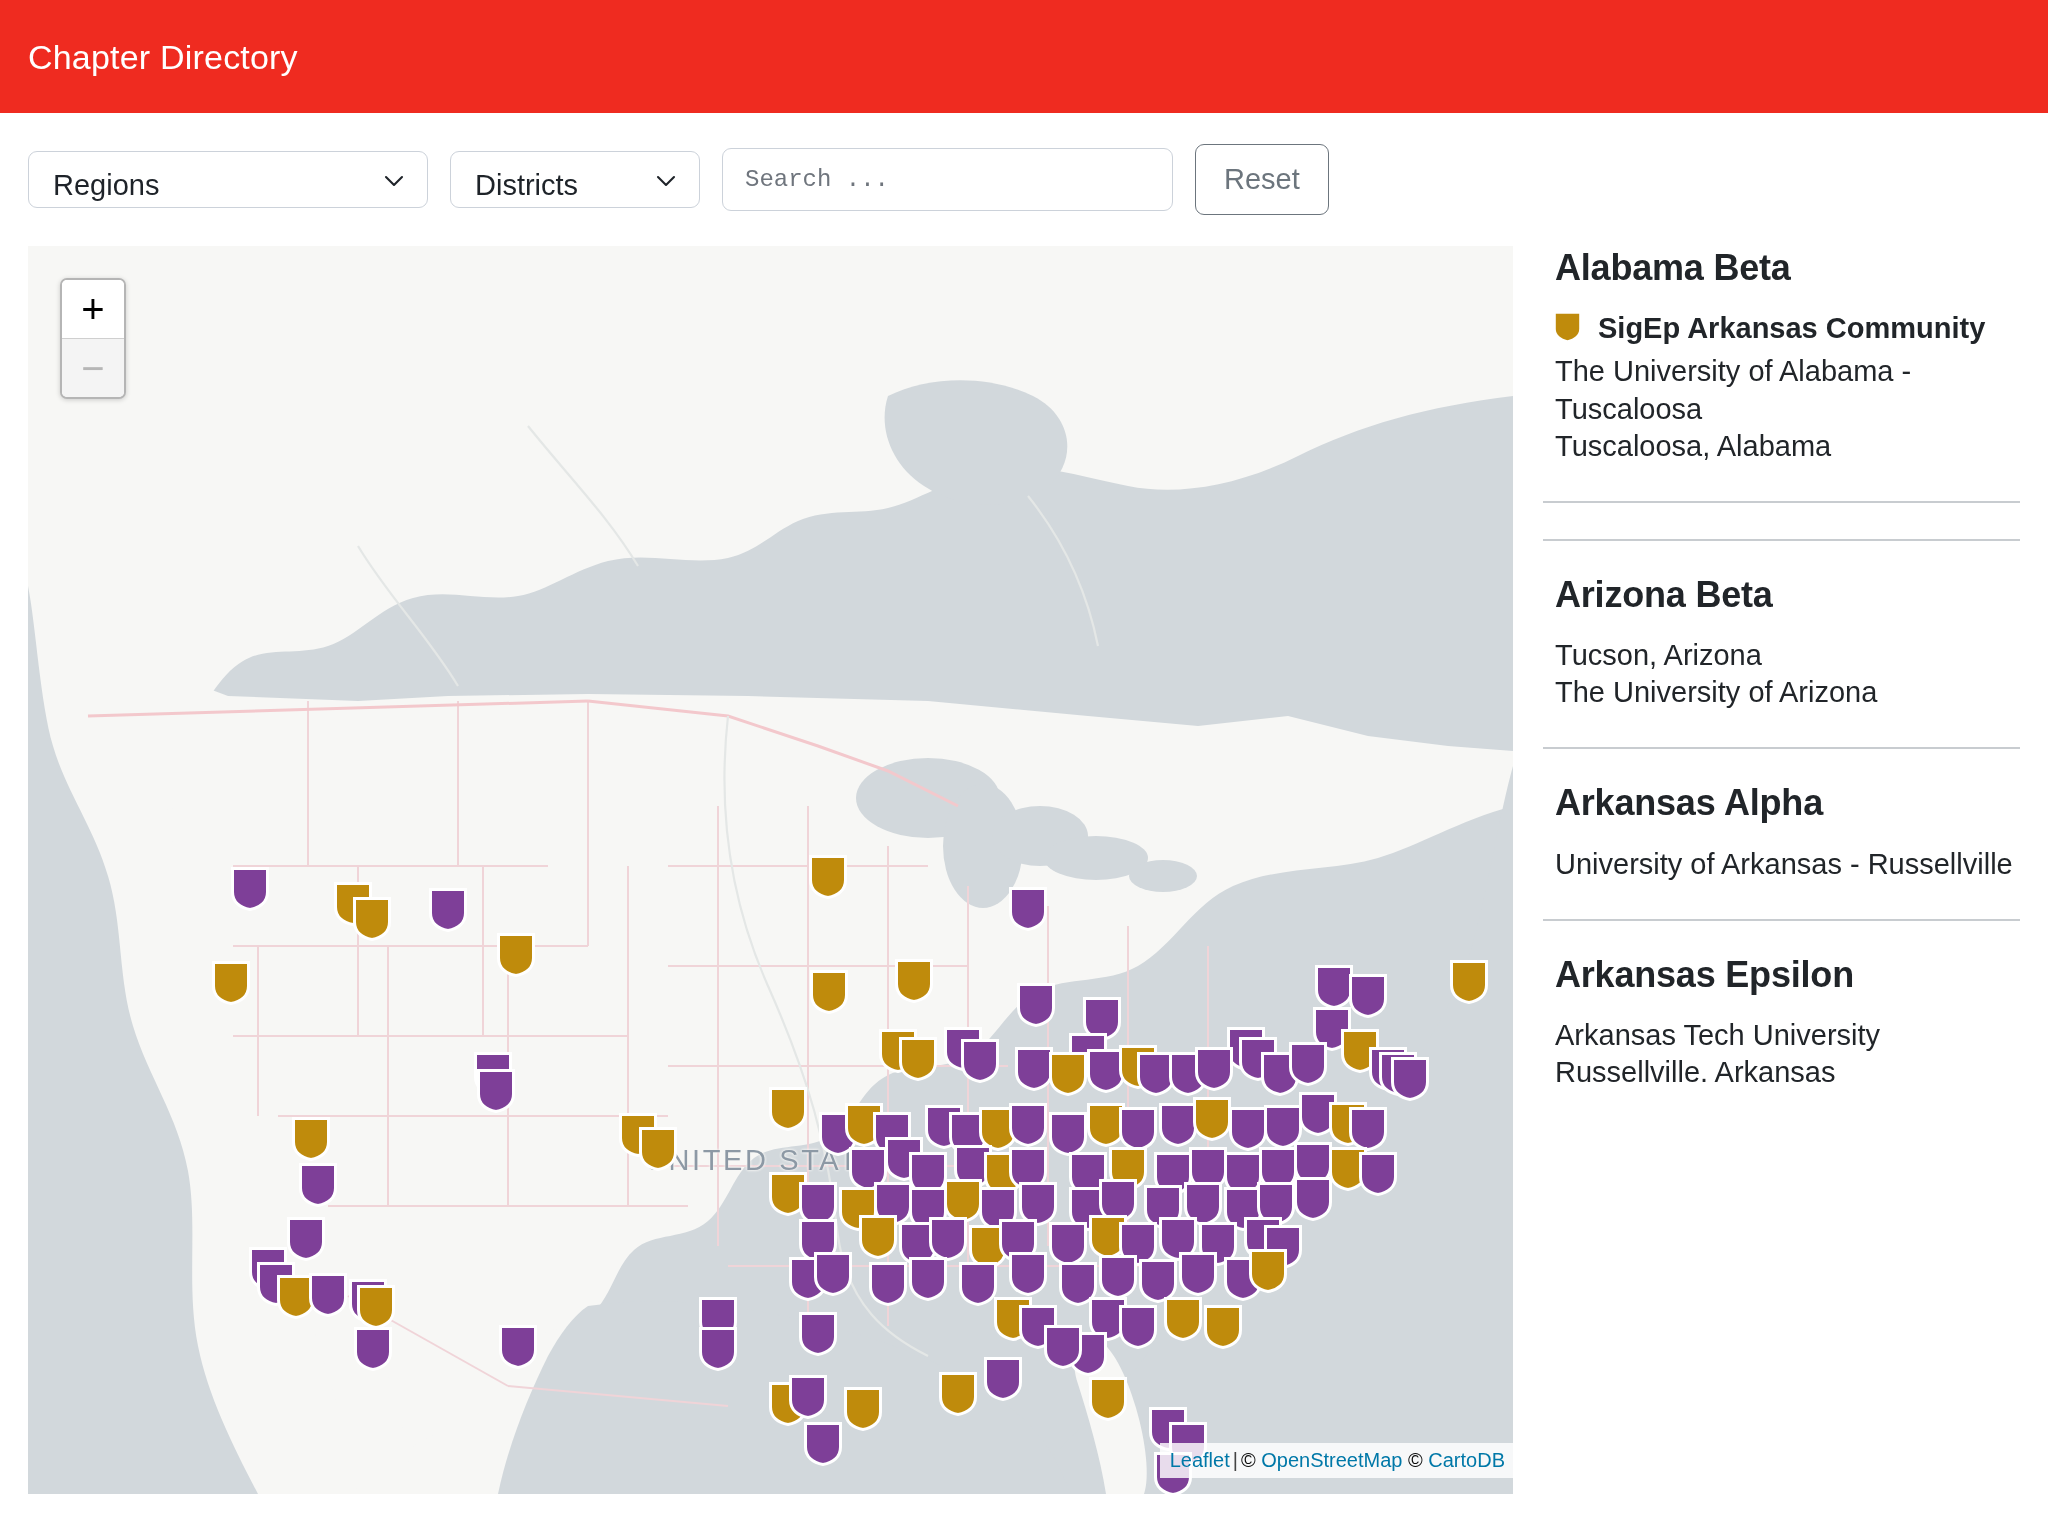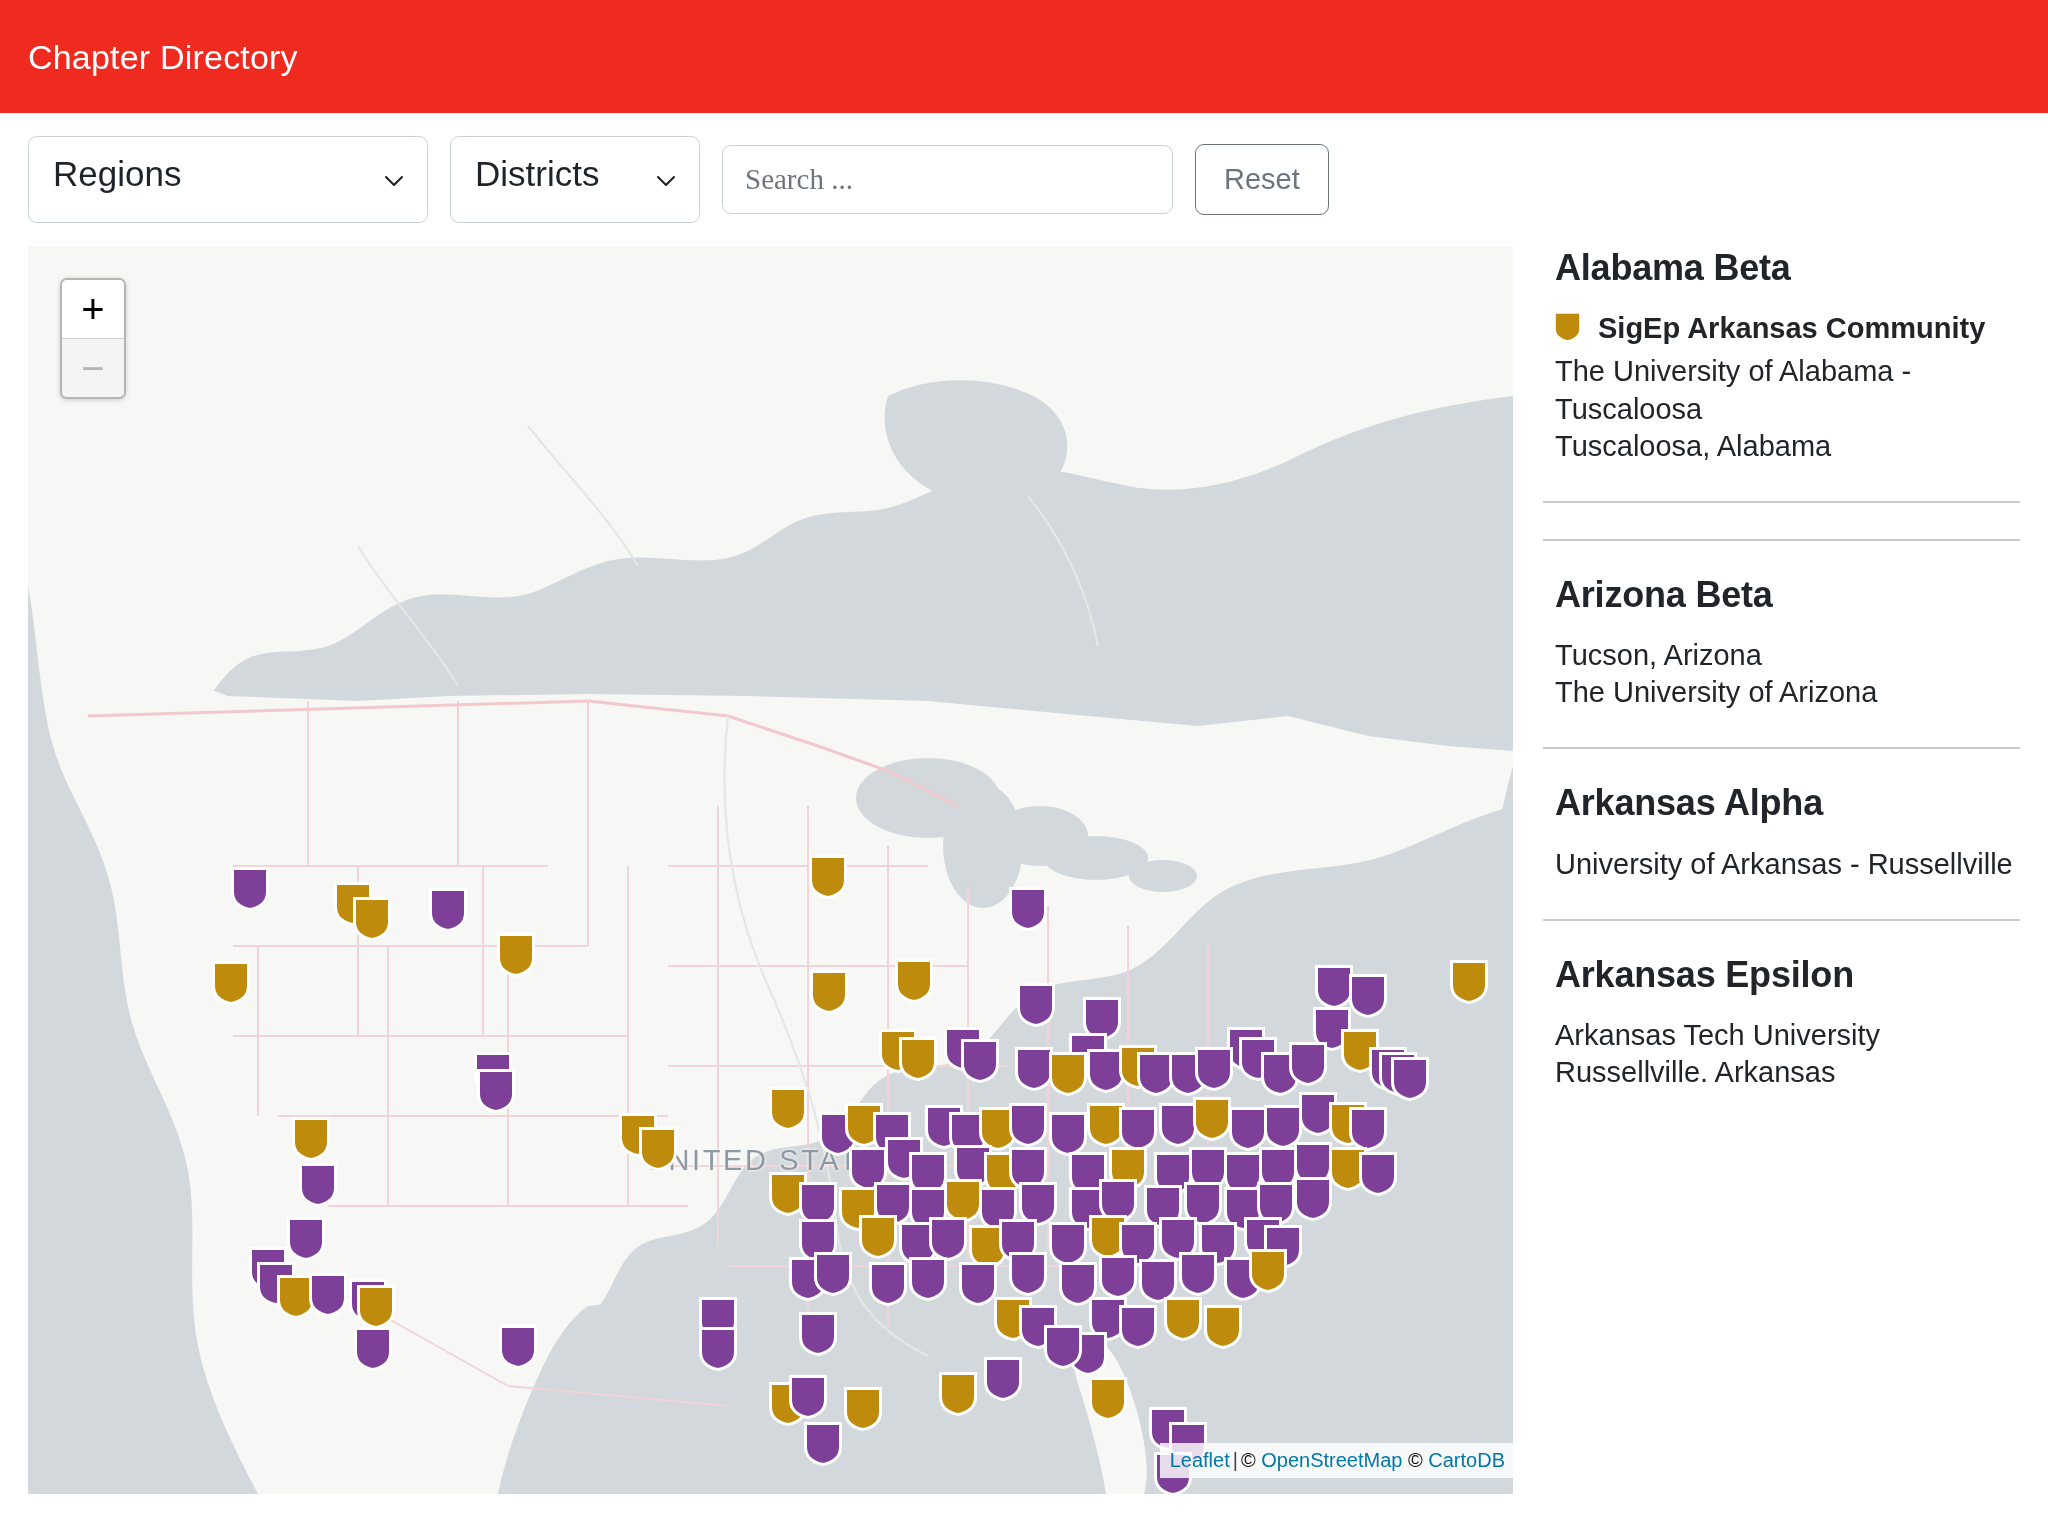--- a/index.html
+++ b/index.html
@@ -46,23 +46,23 @@
     display: inline-flex;
     align-items: center;
   }
   .ui-select {
     appearance: none;
     -webkit-appearance: none;
     border: 1px solid #ccd2da;
     border-radius: 9px;
     background: #ffffff;
     font-family: "Liberation Sans", sans-serif;
-    font-size: 35px;
+    font-size: 29px;
     color: #1e2329;
-    padding: 17px 66px 28px 24px;
+    padding: 17px 66px 4px 24px;
     line-height: 1.15;
     cursor: pointer;
     outline: none;
   }
   .select-regions { width: 400px; }
   .select-districts { width: 250px; }
   .chev {
     position: absolute;
     right: 24px;
     top: 50%;
@@ -71,22 +71,22 @@
     margin-top: -9px;
     pointer-events: none;
   }
   .chev svg { display: block; }
 
   .search-input {
     width: 405px;
     border: 1px solid #ccd2da;
     border-radius: 9px;
     background: #ffffff;
-    font-family: Liberation Serif, serif;
-    font-size: 29px;
+    font-family: Liberation Mono, monospace;
+    font-size: 24px;
     color: #1e2329;
     padding: 17px 22px;
     line-height: 1.15;
     outline: none;
     box-sizing: content-box;
   }
   .search-input::placeholder { color: #6f757d; opacity: 1; }
 
   .reset-btn {
     border: 1px solid #6c757d;

